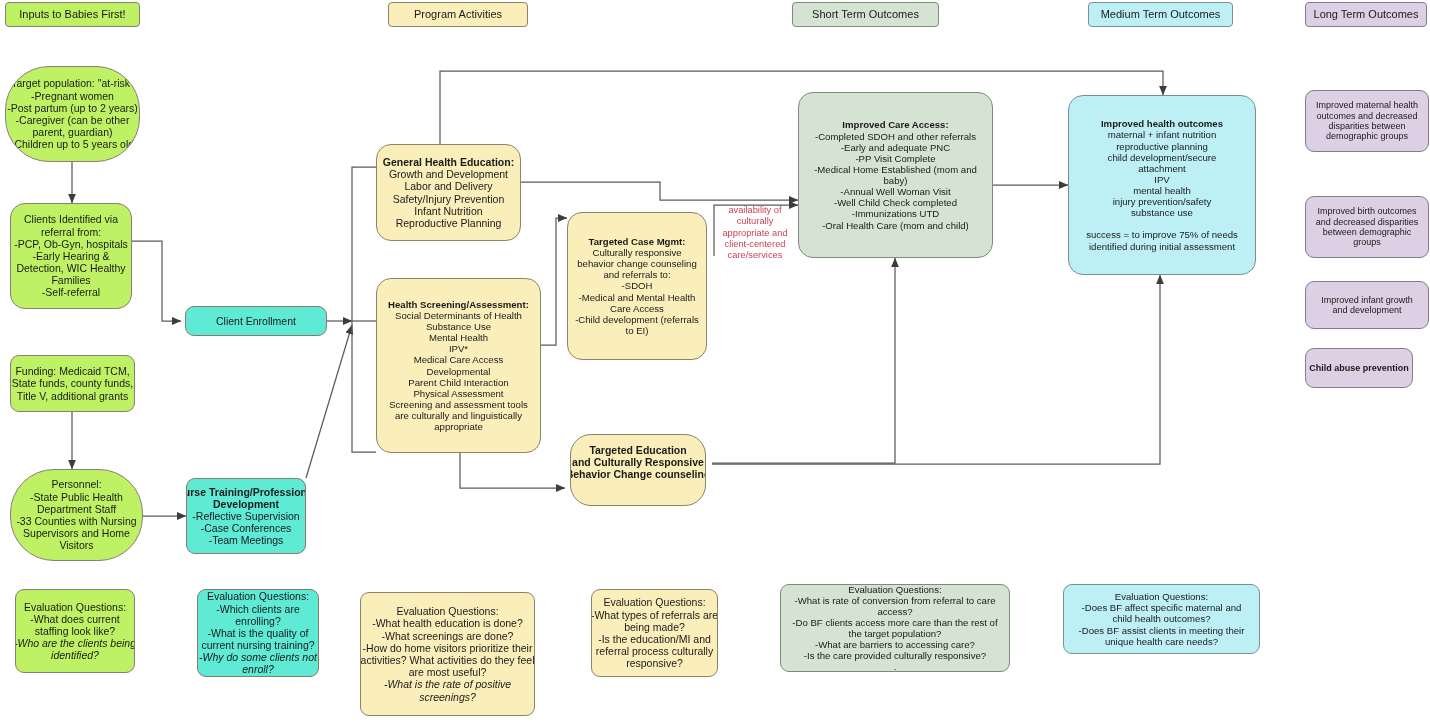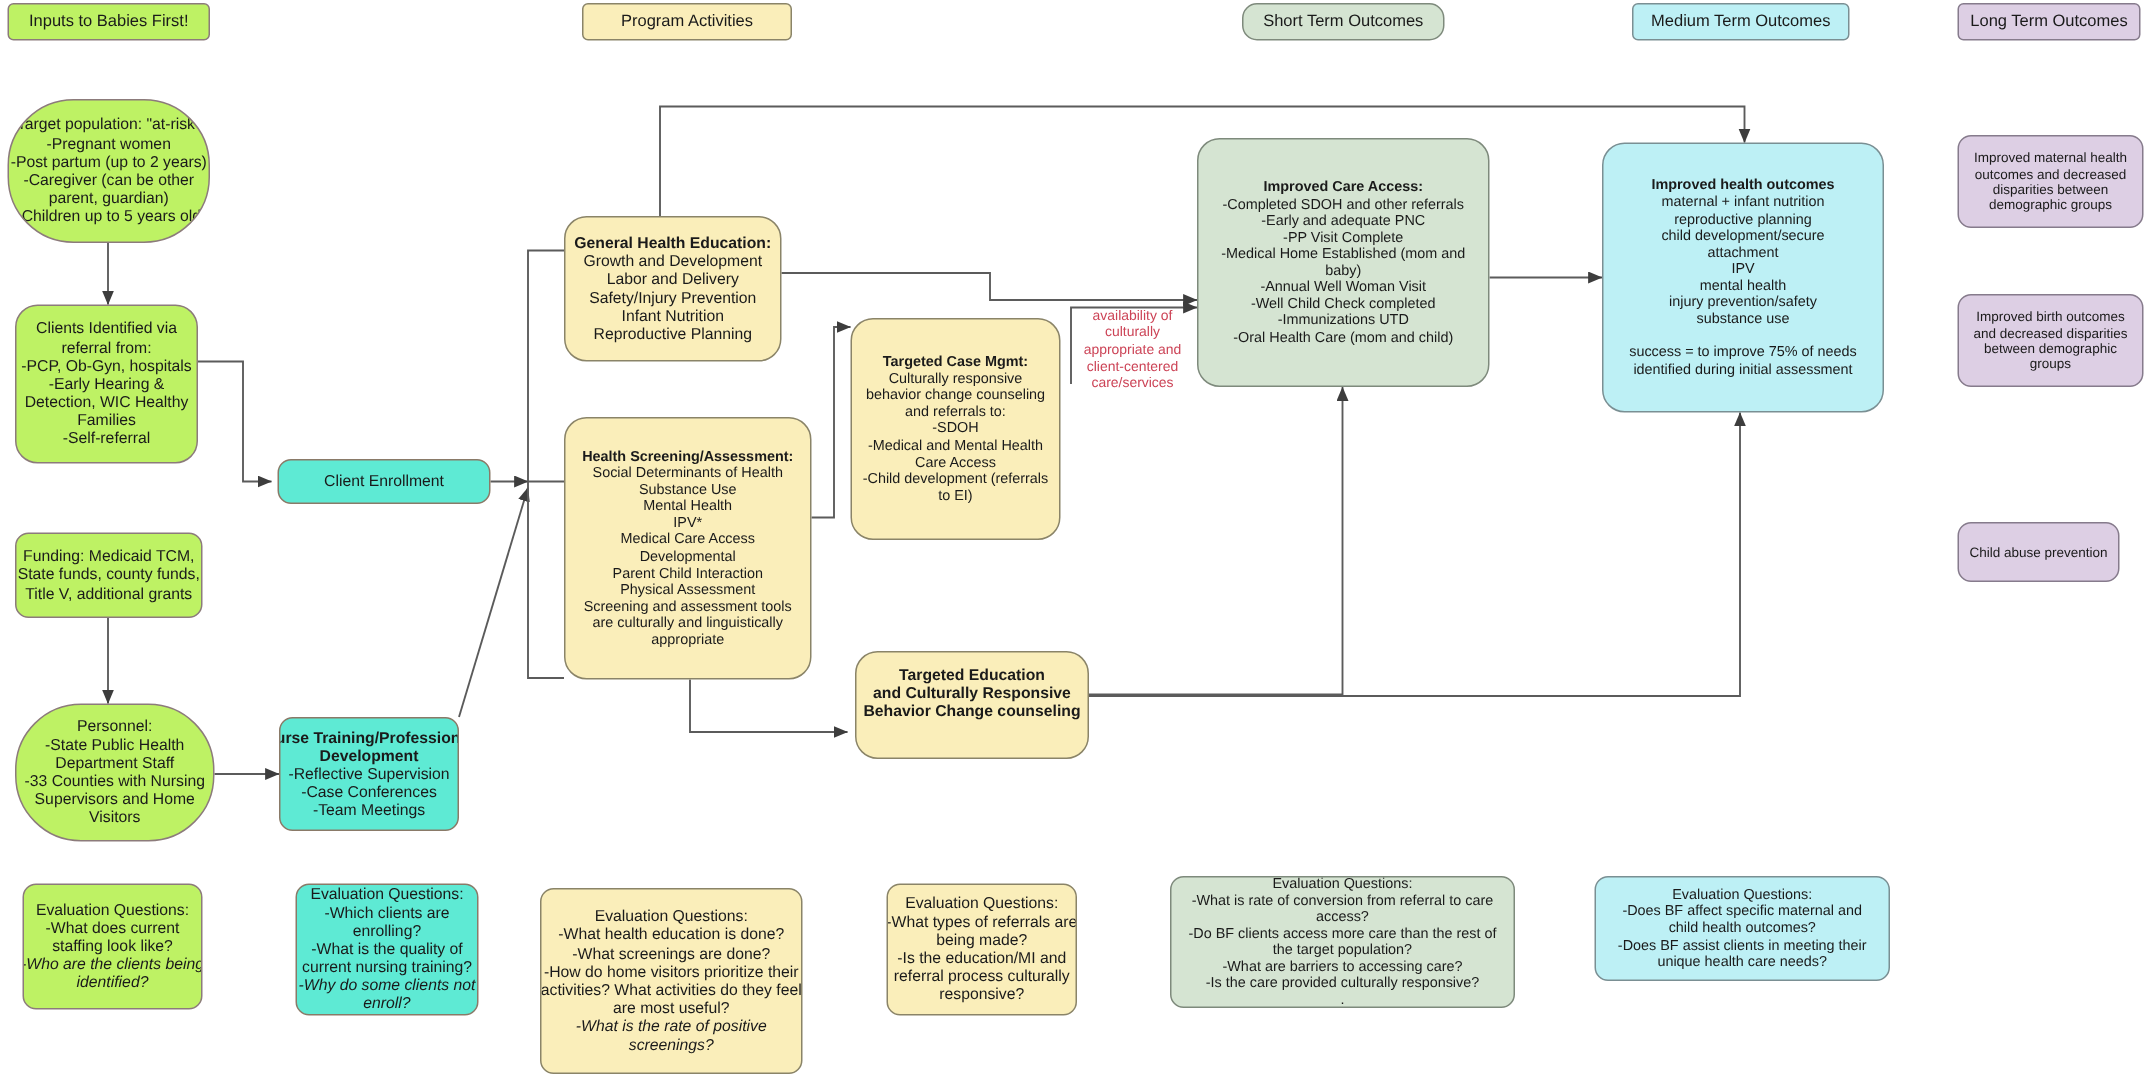--- a/index.html
+++ b/index.html
@@ -80,21 +80,21 @@
       <path d="M352,321 L376,321"></path>
     </g>
   </svg>
 
   <div class="node hdr pink" style="left:5px;top:2px;width:135px;">
     <span>Inputs to Babies First!</span>
   </div>
   <div class="node hdr yellow" style="left:378px;top:2px;width:140px;margin-left:10px;">
     <span>Program Activities</span>
   </div>
-  <div class="node hdr green" style="left:828px;top:2px;width:135px;border-radius:10px;">
+  <div class="node hdr green" style="left:792px;top:2px;width:147px;">
     <span>Short Term Outcomes</span>
   </div>
   <div class="node hdr blue" style="left:1088px;top:2px;width:145px;">
     <span>Medium Term Outcomes</span>
   </div>
   <div class="node hdr purple" style="left:1305px;top:2px;width:122px;">
     <span>Long Term Outcomes</span>
   </div>
 
   <div class="node pink pill bodytxt" style="left:5px;top:66px;width:135px;height:96px;">
@@ -188,21 +188,21 @@
       <div class="ln">Medical Care Access</div>
       <div class="ln">Developmental</div>
       <div class="ln">Parent Child Interaction</div>
       <div class="ln">Physical Assessment</div>
       <div class="ln">Screening and assessment tools</div>
       <div class="ln">are culturally and linguistically</div>
       <div class="ln">appropriate</div>
     </div>
   </div>
 
-  <div class="node yellow r14 bodytxt" style="left:570px;top:434px;width:156px;height:72px;align-items:flex-start;padding-top:9px;">
+  <div class="node yellow r14 bodytxt" style="left:570px;top:434px;width:136px;height:72px;align-items:flex-start;padding-top:9px;border-radius:21px;">
     <div>
       <div class="ln"><b>Targeted Education</b></div>
       <div class="ln"><b>and Culturally Responsive</b></div>
       <div class="ln"><b>Behavior Change counseling</b></div>
     </div>
   </div>
 
   <div class="node green r14 tiny" style="left:798px;top:92px;width:195px;height:166px;">
     <div>
       <div class="ln"><b>Improved Care Access:</b></div>
@@ -244,21 +244,27 @@
     </div>
   </div>
   <div class="node purple r8 mini" style="left:1305px;top:196px;width:124px;height:62px;">
     <div>
       <div class="ln">Improved birth outcomes</div>
       <div class="ln">and decreased disparities</div>
       <div class="ln">between demographic</div>
       <div class="ln">groups</div>
     </div>
   </div>
-  <div class="node purple r8 mini" style="left:1305px;top:348px;width:108px;height:40px;">
+  <div class="node purple r8 mini" style="left:1305px;top:281px;width:124px;height:48px;">
+    <div>
+      <div class="ln">Improved infant growth</div>
+      <div class="ln">and development</div>
+    </div>
+  </div>
+  <div class="node purple r8 mini" style="left:1305px;top:348px;width:108px;height:40px;font-weight:bold;">
     <div>
       <div class="ln">Child abuse prevention</div>
     </div>
   </div>
 
 
   <div class="note" style="left:712px;top:205px;width:86px;">
     <div class="ln">availability of</div>
     <div class="ln">culturally</div>
     <div class="ln">appropriate and</div>

